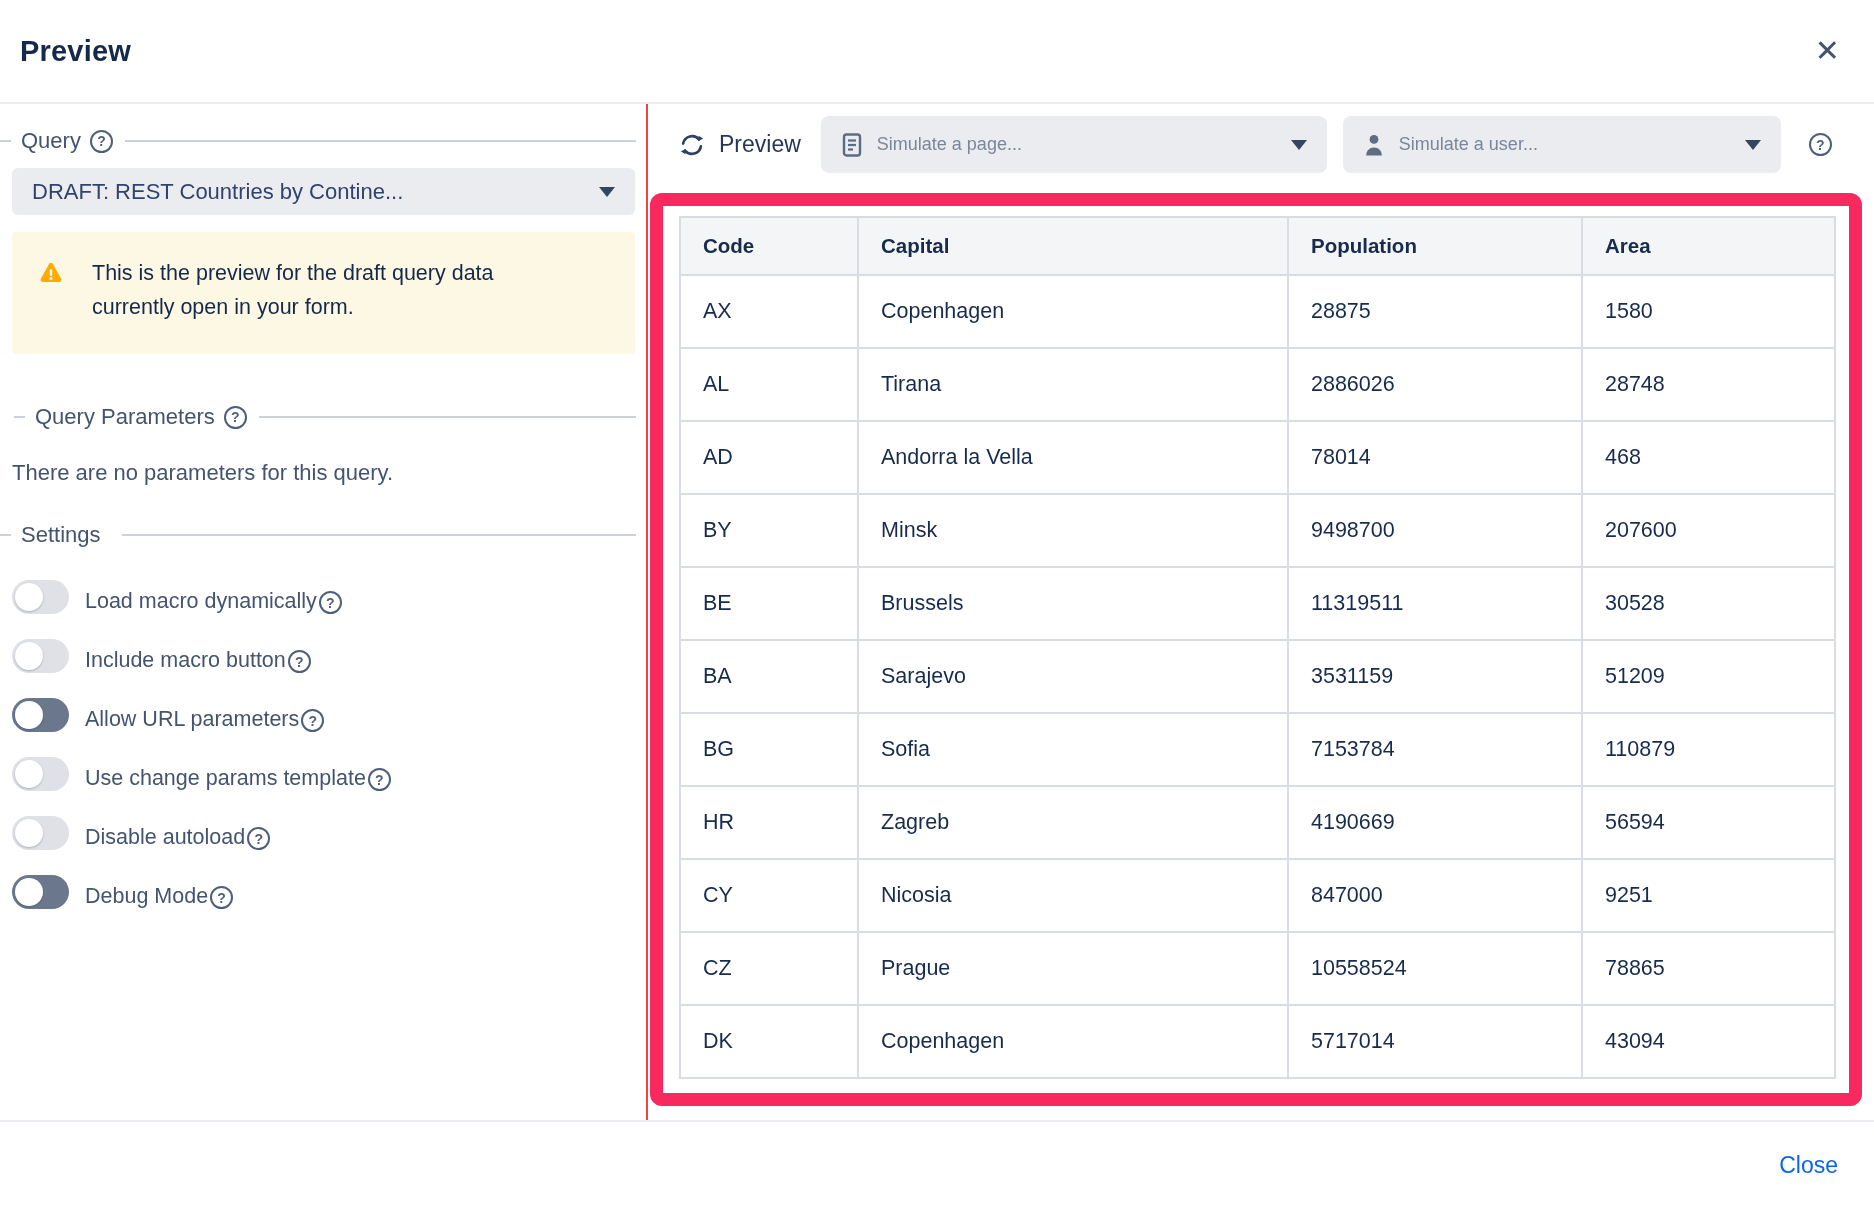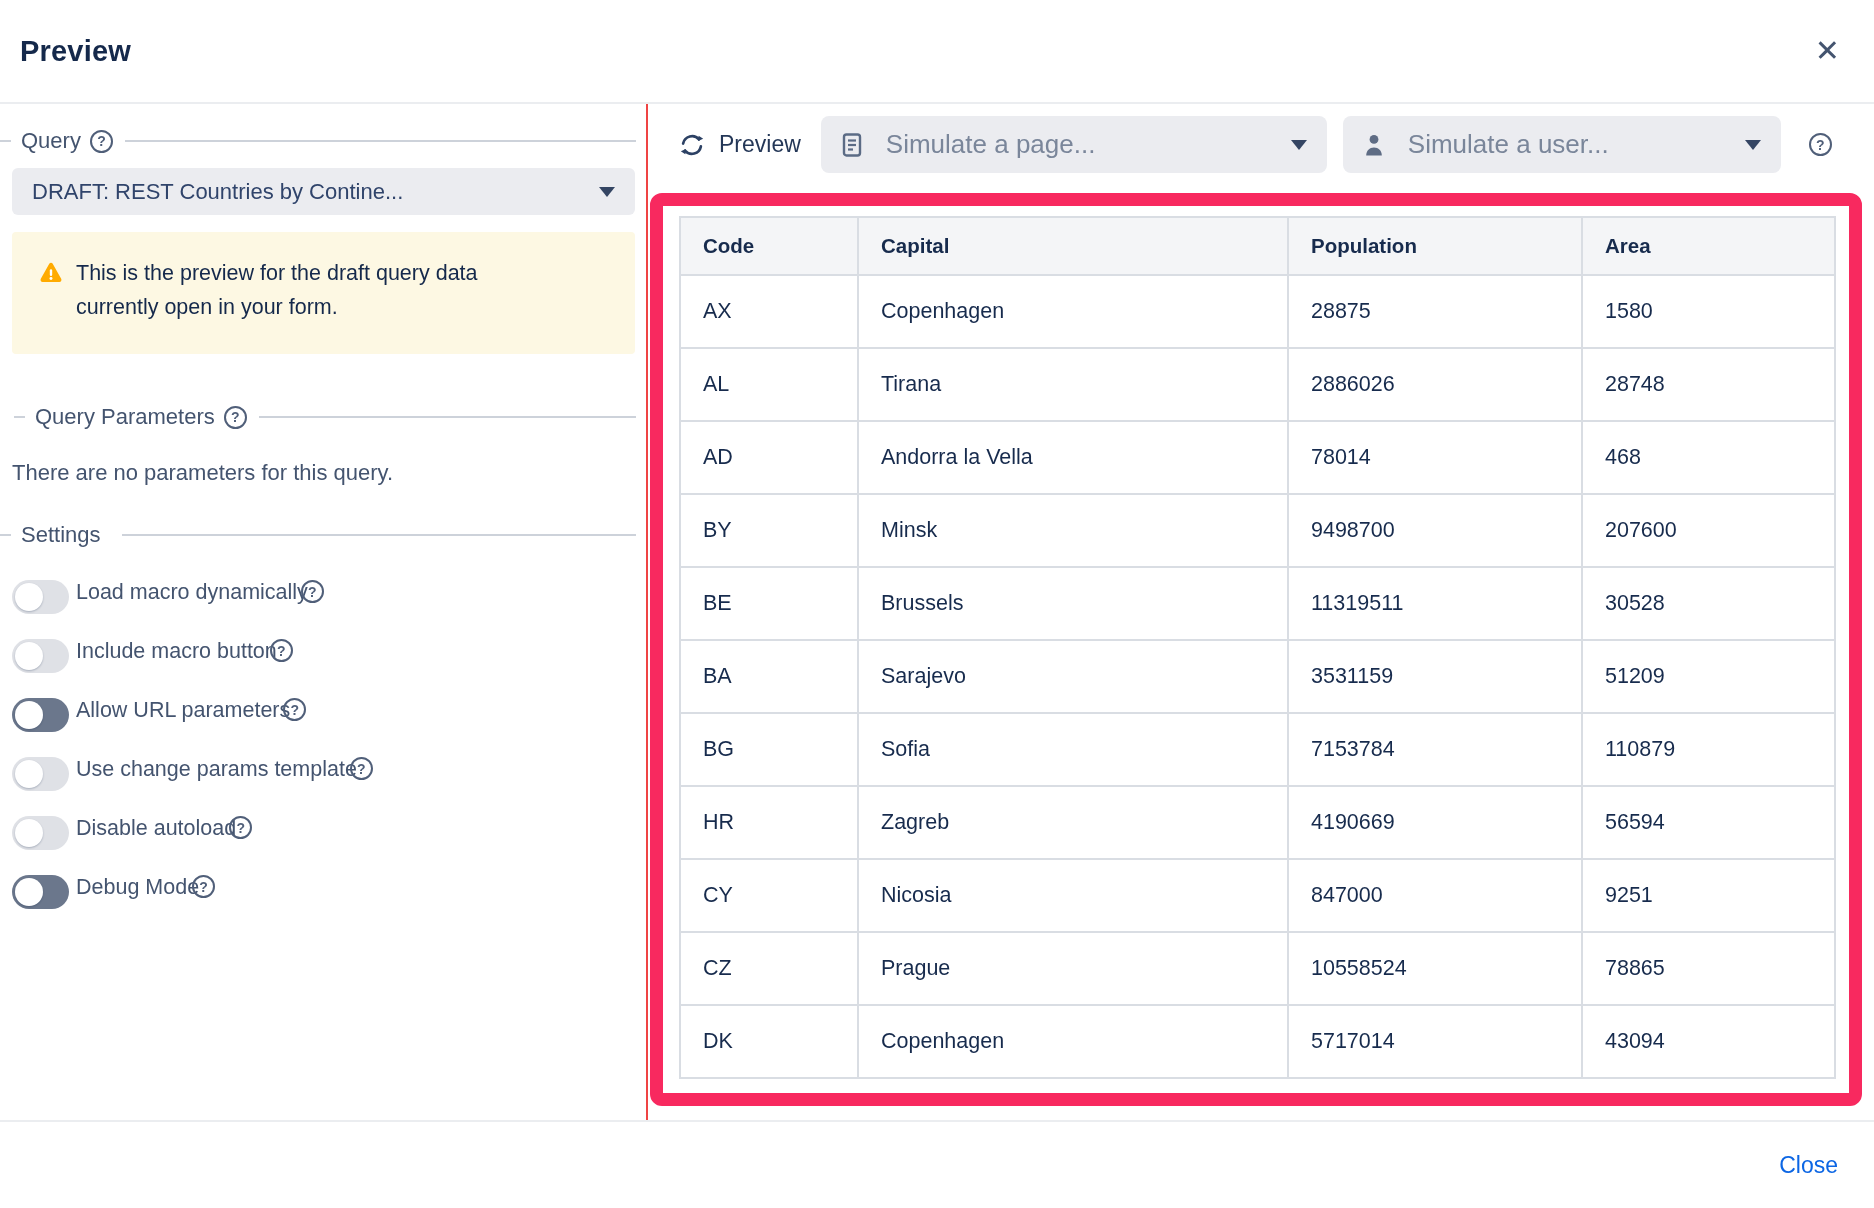--- a/index.html
+++ b/index.html
@@ -34,42 +34,42 @@
     justify-content: center; cursor: pointer; }
 
   .select-box { background: #EBECF0; border-radius: 6px; height: 47px; display: flex; align-items: center;
     padding: 0 20px; cursor: pointer; }
   .query-select { margin-top: 14px; font-size: 22px; color: #30446B; justify-content: space-between; }
 
   .chevron { width: 0; height: 0; border-left: 8px solid transparent; border-right: 8px solid transparent;
     border-top: 10px solid #344563; flex: 0 0 auto; }
 
   .warning-box { margin-top: 17px; background: #FDF8E3; border-radius: 4px; padding: 24px 26px 30px 26px;
-    display: flex; gap: 12px; }
+    display: flex; gap: 28px; }
   .warning-box svg { flex: 0 0 26px; margin-top: 4px; }
   .warning-text { font-size: 21.5px; line-height: 34px; color: #15294B; max-width: 430px; }
 
   .empty-params { margin-top: 30px; font-size: 22px; color: #44546F; }
 
   .toggles { margin-top: 32px; display: flex; flex-direction: column; gap: 25px; }
-  .toggle-row { display: flex; align-items: flex-start; gap: 7px; height: 34px; }
+  .toggle-row { display: flex; align-items: flex-end; gap: 16px; height: 34px; }
   .toggle { width: 57px; height: 34px; border-radius: 17px; background: #DFE1E6; position: relative;
     cursor: pointer; flex: 0 0 57px; }
   .toggle.on { background: #6B778C; }
   .toggle .knob { position: absolute; left: 3px; top: 3px; width: 28px; height: 28px; border-radius: 50%;
     background: #fff; box-shadow: 0 1px 2px rgba(9,30,66,.25); }
   .toggle-label { font-size: 21.5px; color: #44546F; margin-right: -14px; }
 
   
   .right-panel { flex: 1 1 auto; padding: 12px 12px 0 2px; overflow: hidden; }
 
   .preview-toolbar { display: flex; align-items: center; margin-left: 28px; margin-top: 0; gap: 16px; }
   .preview-refresh { display: flex; align-items: center; gap: 13px; cursor: pointer; }
   .preview-refresh-label { font-size: 23px; color: #243757; }
-  .toolbar-select { height: 57px; border-radius: 8px; font-size: 26px; color: #7A869A; gap: 23px; }
+  .toolbar-select { height: 57px; border-radius: 8px; font-size: 18px; color: #7A869A; gap: 14px; }
   .sim-page { width: 506px; margin-left: 4px; }
   .sim-user { width: 438px; }
   .toolbar-select .ph { flex: 1; }
   .toolbar-help { margin-left: 12px; }
 
   
   .preview-frame { margin: 20px 0 0 0; width: 1212px; height: 913px; border: 13px solid #F8295F;
     border-radius: 12px; padding: 10px 16px 0 16px; overflow: hidden; background: #fff; }
   table.data-table { border-collapse: collapse; table-layout: fixed; width: 1155px;
     font-size: 21.5px; color: #172B4D; }

